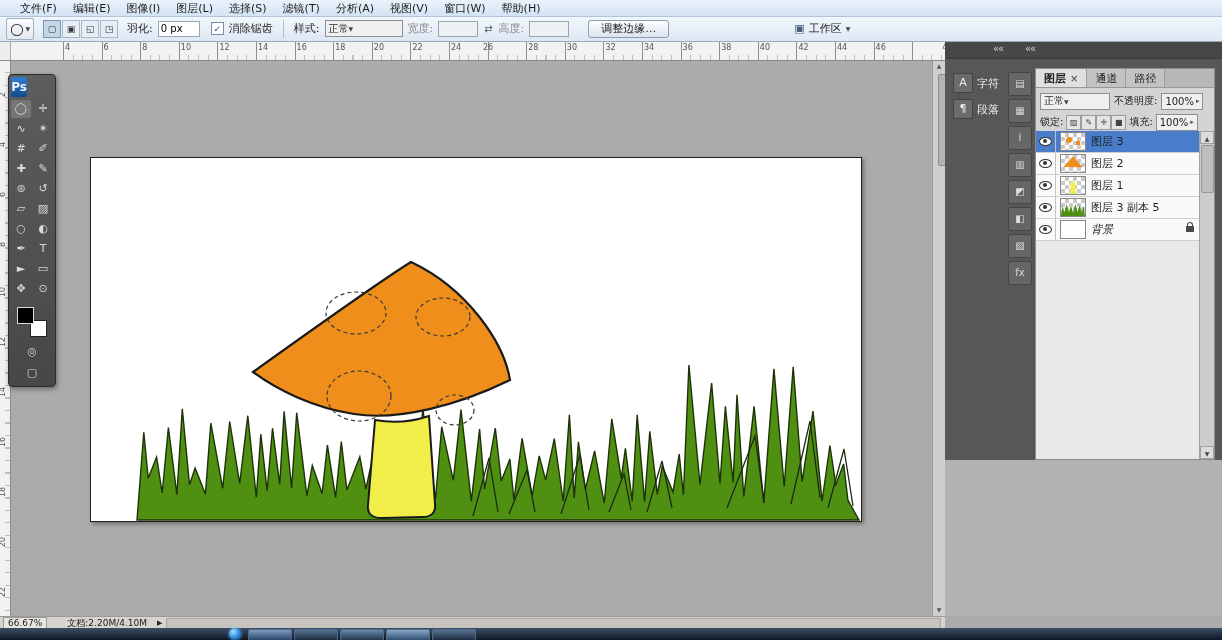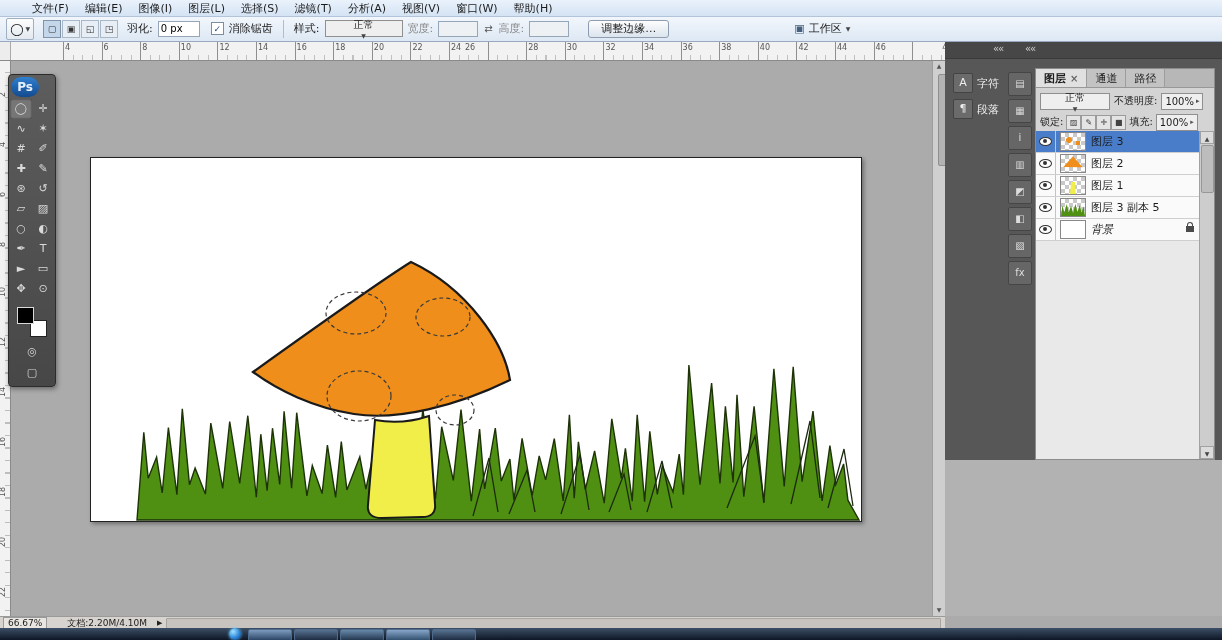--- a/index.html
+++ b/index.html
@@ -3,21 +3,21 @@
 <meta charset="utf-8">
 <style>
   html,body{margin:0;padding:0;width:1222px;height:640px;overflow:hidden;
     background:#ababab;font-family:"DejaVu Sans",sans-serif;font-size:11px;color:#1c1c1c;
     -webkit-font-smoothing:antialiased;}
 
   
   .menubar{position:absolute;left:0;top:0;width:1222px;height:16px;
     background:linear-gradient(#eaf2fb,#d4e3f4);border-bottom:1px solid #b2c4da;
     display:flex;align-items:center;z-index:20;}
-  .menu-items{display:flex;padding-left:24px;}
+  .menu-items{display:flex;padding-left:12px;}
   .menu-item{padding:0 8px;font-size:11px;line-height:15px;cursor:default;}
 
   
   .optionsbar{position:absolute;left:0;top:16px;width:1222px;height:26px;
     background:linear-gradient(#f3f7fc,#dde8f4);border-bottom:1px solid #98a9bd;
     display:flex;align-items:center;gap:5px;padding-left:6px;box-sizing:border-box;z-index:19;}
   .tool-preset{display:inline-flex;align-items:center;gap:2px;border:1px solid #9fb0c2;
     background:linear-gradient(#fdfdfd,#e3e9f0);border-radius:2px;padding:1px 3px;height:18px;}
   .preset-glyph{font-size:12px;line-height:12px;}
   .dd{font-size:6px;color:#444;}
@@ -64,22 +64,22 @@
   .canvas svg{display:block;}
   .vscroll{position:absolute;right:0;top:0;width:12px;height:100%;background:#cfcfcf;border-left:1px solid #9e9e9e;}
   .vscroll .thumb{position:absolute;left:1px;top:14px;width:9px;height:90px;background:#b3b3b3;border:1px solid #8f8f8f;border-radius:2px;}
   .vscroll .sarrow{position:absolute;left:0;width:12px;height:12px;text-align:center;font-size:6px;line-height:12px;color:#555;}
   .vscroll .sup{top:0;} .vscroll .sdn{bottom:0;}
 
   
   .toolbox{position:absolute;left:8px;top:74px;width:46px;z-index:10;
     background:linear-gradient(#5d5d5d,#474747);border:1px solid #2c2c2c;border-radius:4px;
     padding-bottom:4px;box-shadow:1px 2px 5px rgba(0,0,0,.4);}
-  .ps-logo{width:28px;height:20px;margin:2px;background:linear-gradient(#2f7fd0,#134a8e);
-    color:#e8f2ff;font-weight:bold;font-size:12px;line-height:20px;text-align:center;border-radius:10px;}
+  .ps-logo{width:16px;height:20px;margin:2px;background:linear-gradient(#2f7fd0,#134a8e);
+    color:#e8f2ff;font-weight:bold;font-size:12px;line-height:20px;text-align:center;border-radius:2px;}
   .tool-grid{display:grid;grid-template-columns:22px 22px;justify-content:center;}
   .tool{width:22px;height:20px;text-align:center;line-height:20px;color:#d9d9d9;font-size:11px;cursor:pointer;}
   .tool.selected{background:#767676;border-radius:2px;box-shadow:inset 0 0 2px #222;}
   .swatches{position:relative;width:34px;height:34px;margin:6px auto 0;}
   .bg-swatch{position:absolute;right:2px;bottom:2px;width:15px;height:15px;background:#fff;border:1px solid #222;}
   .fg-swatch{position:absolute;left:2px;top:2px;width:15px;height:15px;background:#000;border:1px solid #d9d9d9;}
   .tool-extras{display:flex;flex-direction:column;align-items:center;gap:3px;margin-top:4px;}
   .xtool{width:22px;height:18px;text-align:center;line-height:18px;color:#d9d9d9;font-size:11px;cursor:pointer;}
 
   
@@ -98,22 +98,22 @@
     color:#ddd;font-size:10px;text-align:center;line-height:22px;cursor:pointer;}
 
   
   .layers-panel{position:absolute;left:90px;top:26px;width:180px;height:392px;background:#d4d4d4;
     border:1px solid #8c8c8c;box-sizing:border-box;}
   .ptabs{display:flex;height:18px;background:#b7b7b7;border-bottom:1px solid #989898;align-items:flex-end;}
   .ptab{padding:2px 8px 1px;font-size:11px;background:#c3c3c3;border-right:1px solid #9d9d9d;cursor:pointer;height:15px;}
   .ptab.active{background:#e0e0e0;font-weight:bold;}
   .tabx{margin-left:4px;color:#666;font-size:10px;}
   .blend-row{display:flex;align-items:center;gap:4px;padding:4px 4px 2px;height:18px;}
-  .blend-select{display:inline-flex;align-items:center;justify-content:center;width:62px;height:15px;
-    background:#efefef;border:1px solid #8f8f8f;padding:0 3px;font-size:10px;cursor:pointer;flex-direction:column;}
+  .blend-select{display:inline-flex;align-items:center;justify-content:flex-start;width:62px;height:15px;
+    background:#efefef;border:1px solid #8f8f8f;padding:0 3px;font-size:10px;cursor:pointer;}
   .val-box{display:inline-flex;align-items:center;gap:2px;height:15px;background:#efefef;
     border:1px solid #8f8f8f;padding:0 3px;font-size:10px;cursor:pointer;}
   .sa{font-size:7px;color:#555;}
   .small-label{font-size:10px;}
   .lock-row{display:flex;align-items:center;gap:3px;padding:2px 4px 4px;height:16px;border-bottom:1px solid #a5a5a5;}
   .lockbtn{display:inline-block;width:13px;height:13px;border:1px solid #9b9b9b;background:#e4e4e4;
     font-size:8px;text-align:center;line-height:13px;color:#444;cursor:pointer;}
   .layer-list{position:absolute;left:0;top:62px;right:0;bottom:0;background:#e9e9e9;overflow:hidden;}
   .layer-row{position:relative;display:flex;align-items:center;height:21px;background:#fafafa;
     border-bottom:1px solid #cfcfcf;cursor:pointer;padding-right:15px;}
@@ -229,21 +229,21 @@
       <span class="hnum" style="left: 91.6px;">6</span>
       <span class="hnum" style="left: 130.2px;">8</span>
       <span class="hnum" style="left: 168.8px;">10</span>
       <span class="hnum" style="left: 207.4px;">12</span>
       <span class="hnum" style="left: 246px;">14</span>
       <span class="hnum" style="left: 284.6px;">16</span>
       <span class="hnum" style="left: 323.2px;">18</span>
       <span class="hnum" style="left: 361.8px;">20</span>
       <span class="hnum" style="left: 400.4px;">22</span>
       <span class="hnum" style="left: 439px;">24</span>
-      <span class="hnum" style="left: 453px;">26</span>
+      <span class="hnum" style="left: 471px;">26</span>
       <span class="hnum" style="left: 516.2px;">28</span>
       <span class="hnum" style="left: 554.8px;">30</span>
       <span class="hnum" style="left: 593.4px;">32</span>
       <span class="hnum" style="left: 632px;">34</span>
       <span class="hnum" style="left: 670.6px;">36</span>
       <span class="hnum" style="left: 709.2px;">38</span>
       <span class="hnum" style="left: 747.8px;">40</span>
       <span class="hnum" style="left: 786.4px;">42</span>
       <span class="hnum" style="left: 825px;">44</span>
       <span class="hnum" style="left: 863.6px;">46</span>

